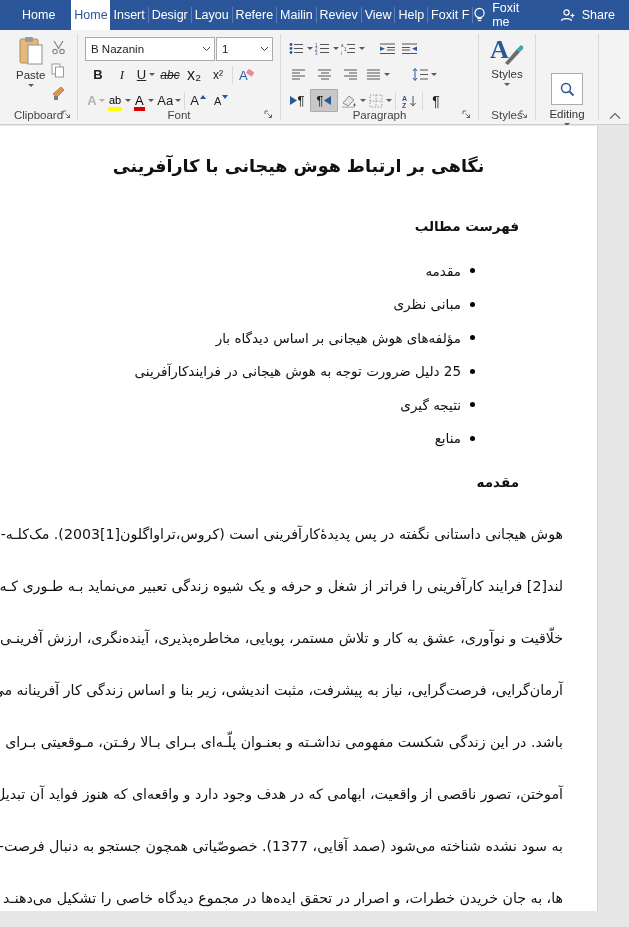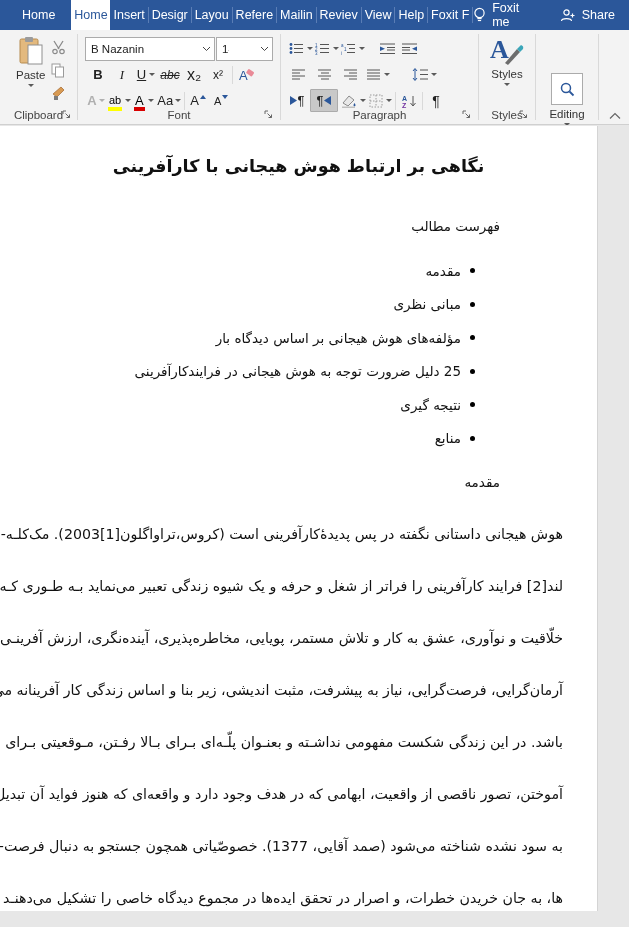--- a/index.html
+++ b/index.html
@@ -39,21 +39,21 @@
   .lb.u{text-decoration:underline;}
   .lb.strike{text-decoration:line-through;font-size:12px;font-style:italic;}
   .underbar{display:inline-block;position:relative;font-size:13px;line-height:13px;}
   .underbar::after{content:"";position:absolute;left:-1px;right:-1px;bottom:-4px;height:4px;background:var(--bar);}
 
   
   .docarea{position:absolute;left:0;top:125px;width:629px;height:802px;background:#e7e7e7;}
   .page{position:absolute;left:0;top:1px;width:597px;height:785px;background:#fff;border-right:1px solid #d4d4d4;}
   .fa{font-family:"DejaVu Sans",sans-serif;direction:rtl;color:#111;}
   .doc-title{position:absolute;left:0;width:597px;top:30px;text-align:center;font-weight:bold;font-size:17.5px;}
-  .doc-h{position:absolute;right:97px;font-weight:normal;font-size:13.5px;}
+  .doc-h{position:absolute;right:78px;font-weight:bold;font-size:13.5px;}
   .toc{position:absolute;right:122px;top:128px;}
   .toc-row{height:33.5px;display:flex;align-items:center;direction:rtl;font-size:13.5px;}
   .toc-row .dot{width:5px;height:5px;border-radius:50%;background:#000;margin-left:9px;}
   .para{position:absolute;left:33px;top:382px;width:530px;}
   .pline{height:52px;line-height:52px;font-size:14.2px;text-align:justify;text-align-last:justify;white-space:nowrap;direction:rtl;font-family:"DejaVu Sans",sans-serif;color:#111;}
 
   svg{display:block;}
 </style>
 </head>
 <body>

